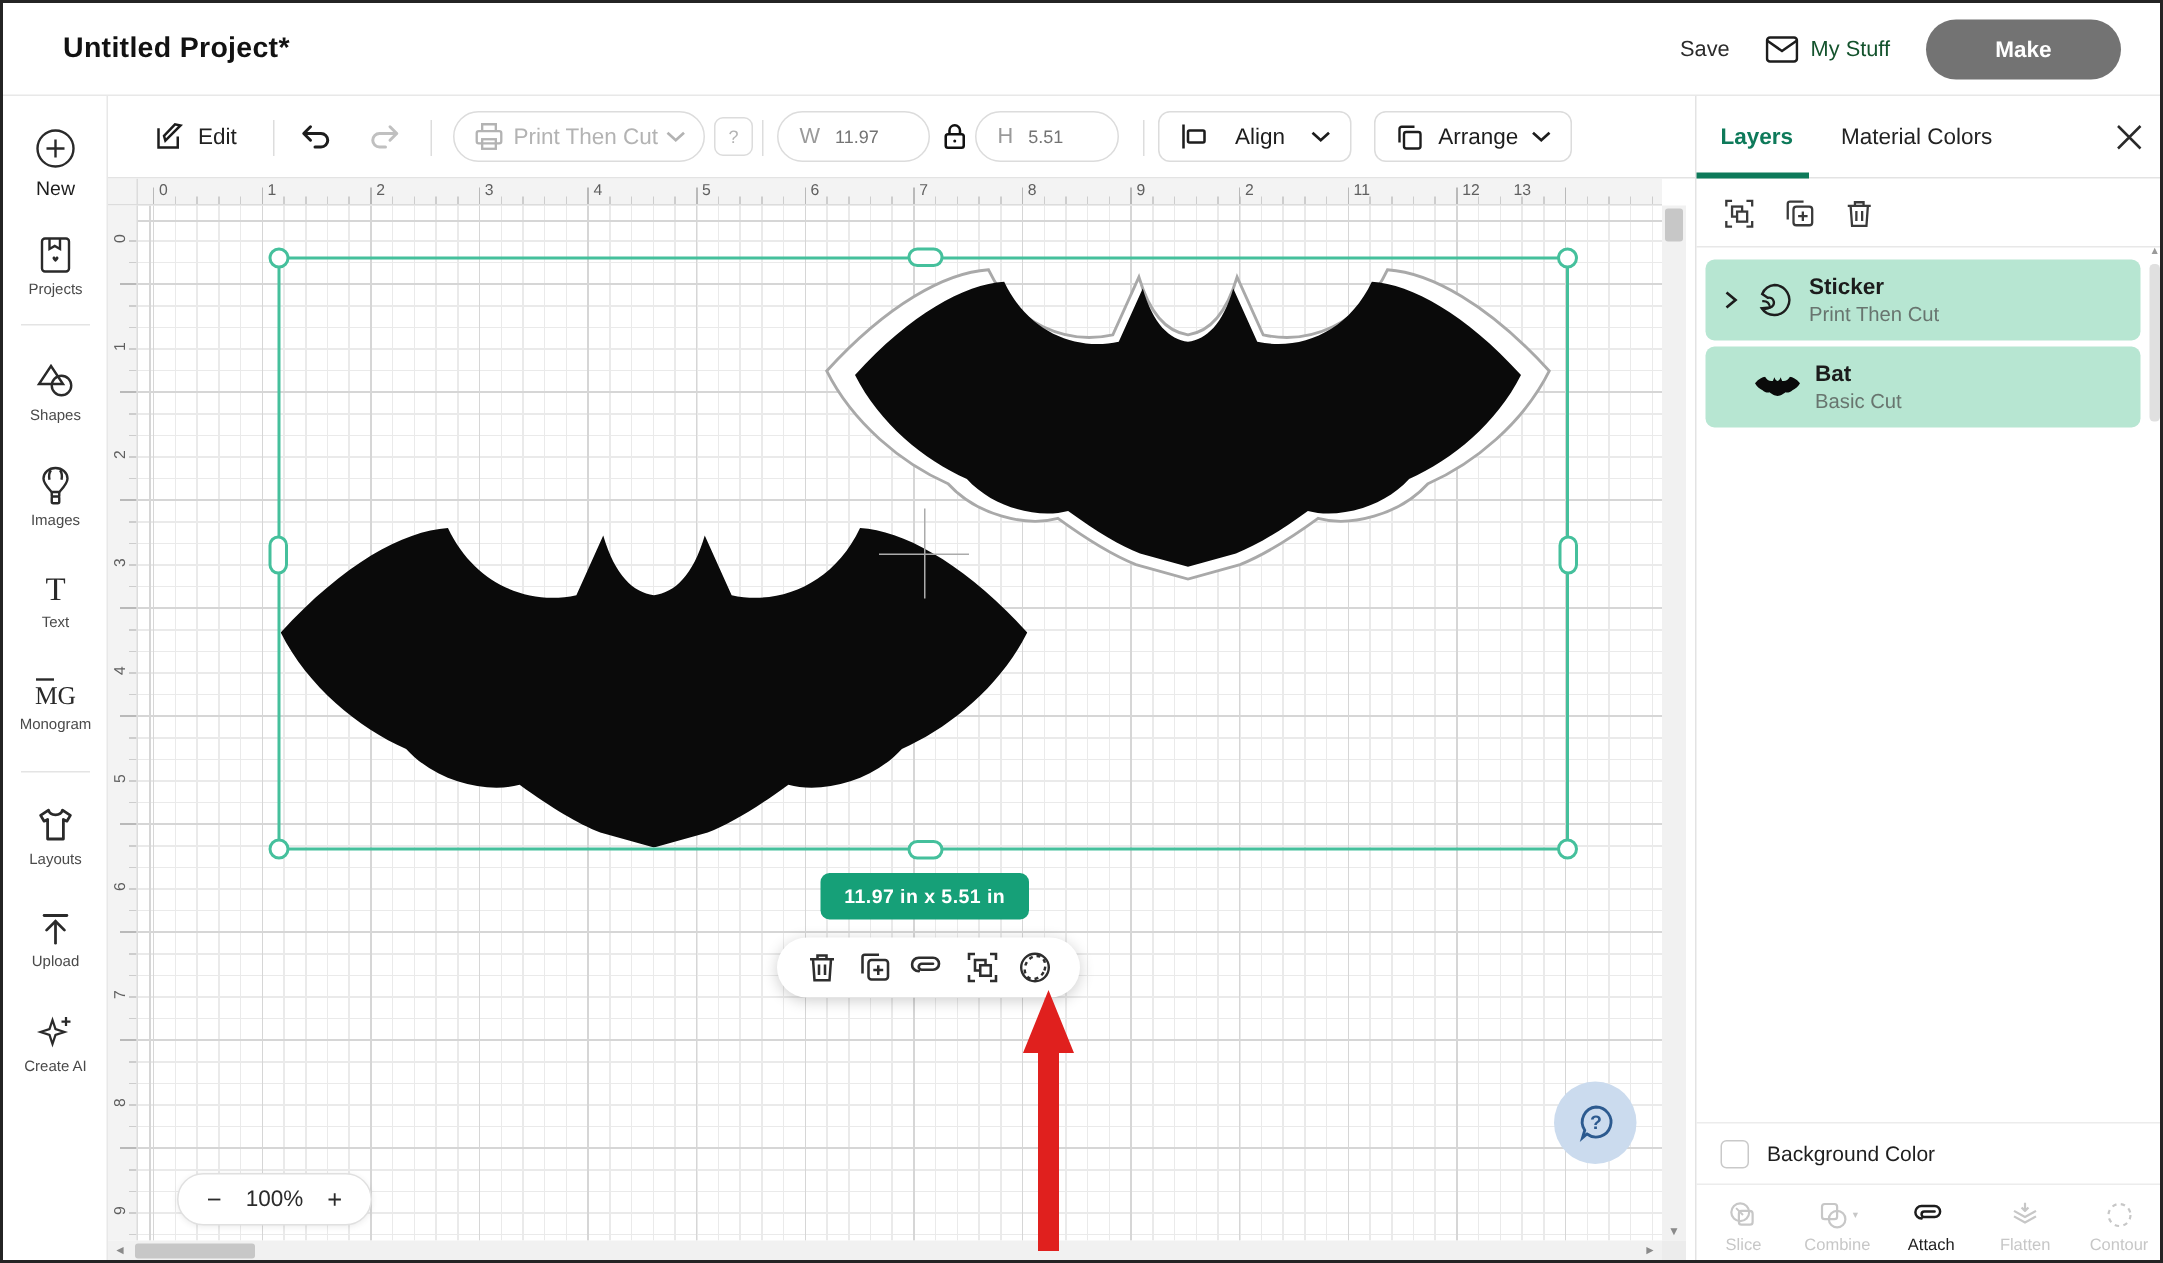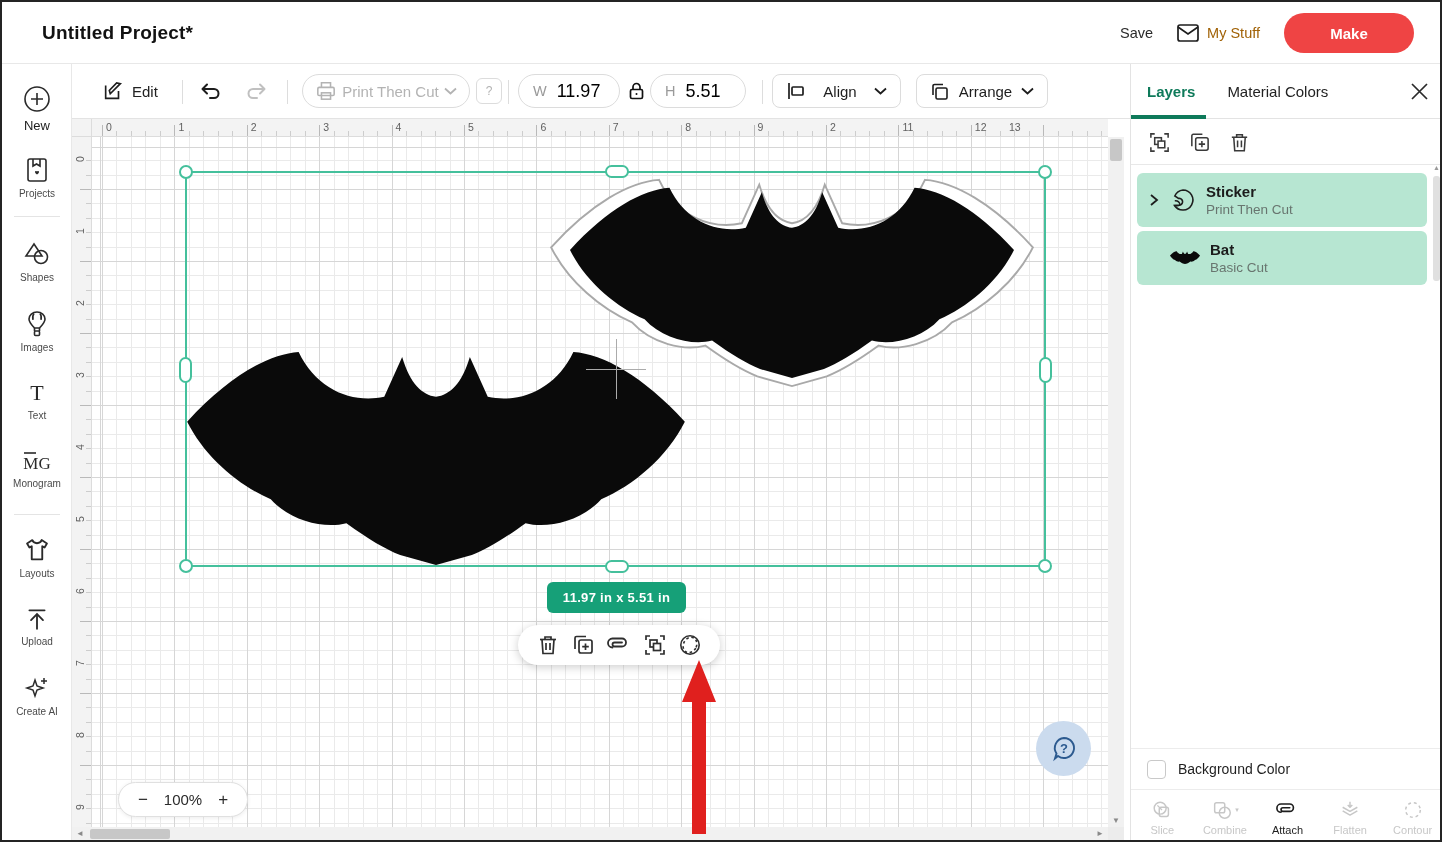--- a/index.html
+++ b/index.html
@@ -5,41 +5,41 @@
   * { margin:0; padding:0; box-sizing:border-box; }
   html,body { width:1442px; height:842px; background:#fff; font-family:"Liberation Sans", sans-serif; }
   .app { position:relative; width:1442px; height:842px; background:#fff; overflow:hidden; border:2px solid #242424; }
   svg { display:block; }
 
   
   .topbar { position:absolute; left:0; top:0; width:100%; height:62px; background:#fff; border-bottom:1px solid #e8e8e8; z-index:40; }
   .proj-title { position:absolute; left:28px; top:0; line-height:62px; font-size:19px; font-weight:700; color:#121212; letter-spacing:.2px;margin-left:12px; }
   .topbar-right { position:absolute; right:26px; top:0; height:62px; display:flex; align-items:center; gap:24px; }
   .save-btn { font-size:14.5px; color:#2b2b2b; cursor:pointer; }
-  .mystuff { display:flex; align-items:center; gap:8px; font-size:14.5px; color:#a16207; cursor:pointer; }
+  .mystuff { display:flex; align-items:center; gap:8px; font-size:14.5px; color:#14532d; cursor:pointer; }
   .subdeals { display:flex; align-items:center; gap:9px; height:38px; padding:0 20px; background:#e7f6ef; border-radius:8px; color:#0f8a63; font-size:14.5px; font-weight:700; cursor:pointer; }
-  .make-btn { width:130px; height:40px; border-radius:22px; background:#ef4444; color:#fff; font-size:15px; font-weight:700; display:flex; align-items:center; justify-content:center; cursor:pointer; }
+  .make-btn { width:130px; height:40px; border-radius:22px; background:#737373; color:#fff; font-size:15px; font-weight:700; display:flex; align-items:center; justify-content:center; cursor:pointer; }
 
   
   .sidebar { position:absolute; left:0; top:62px; width:70px; height:780px; background:#fff; border-right:1px solid #e8e8e8; z-index:30; }
   .side-item { position:absolute; left:0; width:70px; display:flex; flex-direction:column; align-items:center; gap:4px; color:#3b3b3b; cursor:pointer; }
   .side-item .lbl { font-size:10px; color:#4a4a4a; }
   .side-item.first .lbl { font-size:13px; color:#1d1d1d; }
   .side-div { position:absolute; left:12px; width:46px; border-top:1px solid #e4e4e4; }
 
   
   .toolbar { position:absolute; left:70px; top:62px; width:1058px; height:55px; background:#fff; border-bottom:1px solid #e3e3e3; z-index:20; }
   .it { position:absolute; top:50%; transform:translateY(-50%); }
   .sep { position:absolute; top:16px; height:24px; border-left:1px solid #ddd; }
   .tb-btn { display:flex; align-items:center; gap:8px; font-size:15px; color:#222; cursor:pointer; }
   .pill { display:flex; align-items:center; border:1px solid #dcdcdc; border-radius:17px; height:34px; background:#fff; }
   .rectbox { display:flex; align-items:center; border:1px solid #dcdcdc; border-radius:8px; height:34px; background:#fff; cursor:pointer; }
   .disabled-txt { color:#b3b3b3; }
   .field-lbl { color:#9a9a9a; font-size:14.5px; }
-  .field-val { color:#000000; font-size:18px; border:none; outline:none; width:52px; background:transparent; font-family:"Liberation Sans", sans-serif; }
+  .field-val { color:#737373; font-size:12px; border:none; outline:none; width:52px; background:transparent; font-family:"Liberation Sans", sans-serif; }
   .qbox { width:26px; height:26px; border:1px solid #dcdcdc; border-radius:6px; color:#b3b3b3; font-size:12px; display:flex; align-items:center; justify-content:center; cursor:pointer; }
 
   
   .ruler-corner { position:absolute; left:70px; top:117px; width:20px; height:18px; background:#f3f3f3; border-right:1px solid #dcdcdc; border-bottom:1px solid #dcdcdc; z-index:6; }
   .ruler-h { position:absolute; left:90px; top:117px; width:1016px; height:18px; background:#f3f3f3; border-bottom:1px solid #dcdcdc; z-index:6; overflow:hidden;
     background-image:
       repeating-linear-gradient(90deg,#b9b9b9 0 1px,transparent 1px 72.4px),
       repeating-linear-gradient(90deg,#cdcdcd 0 1px,transparent 1px 14.48px);
     background-size:100% 11px,100% 5px; background-position:10px 100%,10px 100%; background-repeat:no-repeat; }
   .ruler-v { position:absolute; left:70px; top:135px; width:20px; height:690px; background:#f3f3f3; border-right:1px solid #dcdcdc; z-index:6; overflow:hidden;

